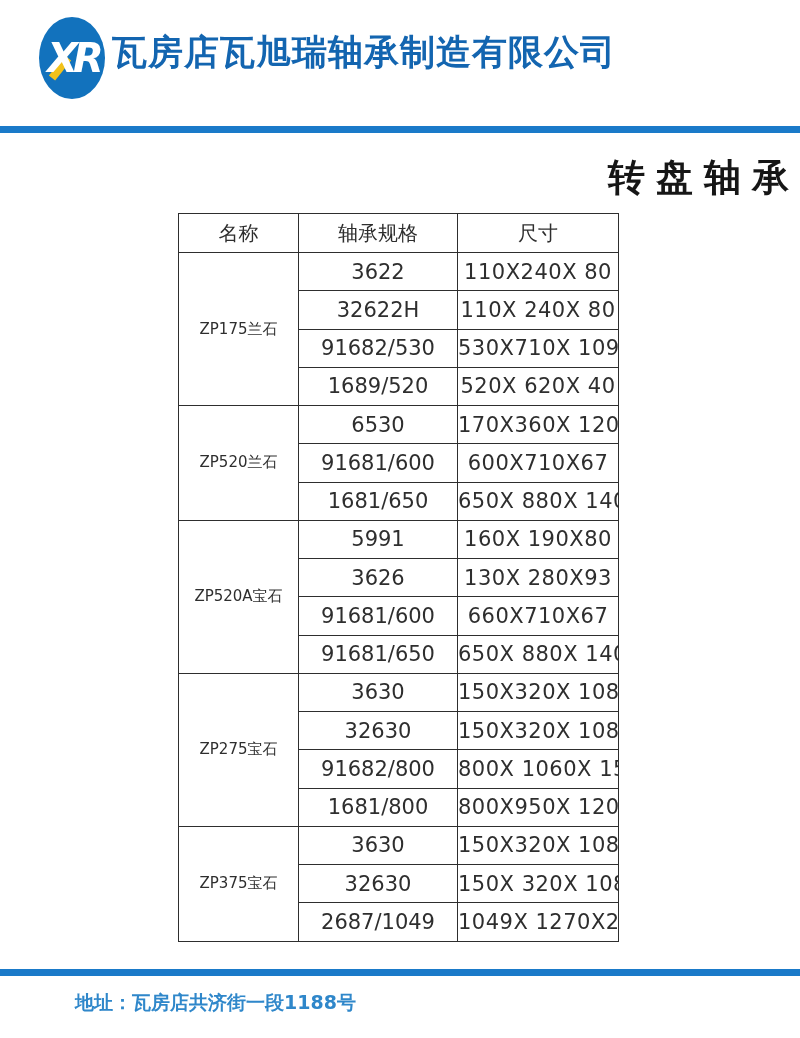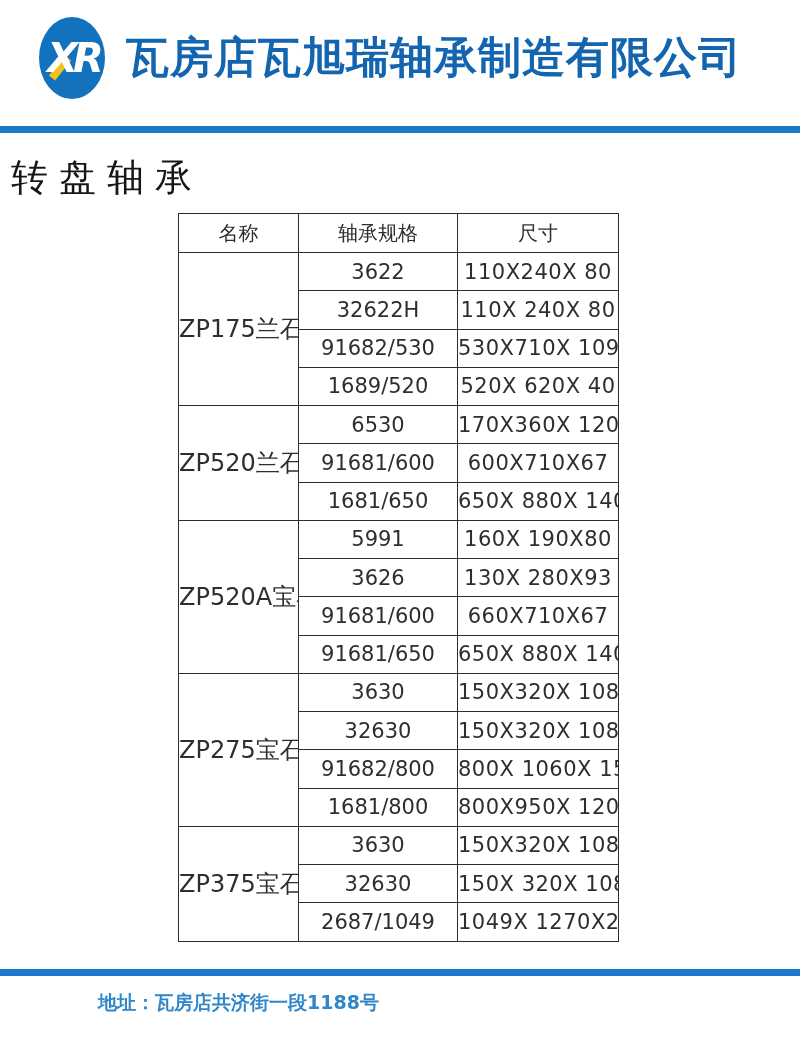--- a/index.html
+++ b/index.html
@@ -15,23 +15,23 @@
   
   .logo-svg {
     position: absolute;
     left: 38px;
     top: 16px;
     width: 68px;
     height: 84px;
   }
   .company-name {
     position: absolute;
-    left: 126px;
+    left: 112px;
     top: 29px;
-    font-size: 43px;
+    font-size: 35px;
     font-weight: bold;
     color: #1365b0;
     letter-spacing: 1px;
     white-space: nowrap;
   }
 
   
   .bar {
     position: absolute;
     left: 0;
@@ -42,23 +42,23 @@
   .bar.top { top: 126px; }
   .bar.bottom { top: 969px; }
 
   
   .doc-title {
     position: absolute;
     top: 153px;
     left: 0;
     width: 800px;
     margin: 0;
-    text-align: left;
+    text-align: right;
     font-size: 37px;
-    font-weight: 400;
+    font-weight: 700;
     color: #161616;
     letter-spacing: 11px;
     text-indent: 11px;
     white-space: nowrap;
   }
 
   
   .bearing-table {
     position: absolute;
     left: 178px;
@@ -75,33 +75,33 @@
     text-align: center;
     vertical-align: middle;
     padding: 0;
     font-weight: normal;
     overflow: hidden;
     white-space: nowrap;
   }
   .bearing-table thead tr { height: 39px; }
   .bearing-table tbody tr { height: 38.25px; }
   .bearing-table th { font-size: 20px; text-align: center; }
-  .bearing-table td.group-cell { font-size: 24px; }
+  .bearing-table td.group-cell { font-size: 15px; }
   .bearing-table td.size-cell { letter-spacing: 0.5px; }
 
   
   .footer-text {
     position: absolute;
     top: 990px;
     font-size: 19px;
     font-weight: bold;
     color: #2f87ca;
     white-space: nowrap;
   }
-  .footer-text.addr { left: 98px; }
+  .footer-text.addr { left: 75px; }
   .footer-text.phone { left: 433px; }
 </style>
 </head>
 <body>
 
 <div class="page">
 
   <svg class="logo-svg" viewBox="0 0 68 84" aria-hidden="true">
     <ellipse cx="34" cy="42" rx="33" ry="41" fill="#1272bd"></ellipse>
     <path d="M14 62 L30 42" stroke="#f2c21a" stroke-width="8" stroke-linecap="butt"></path>

